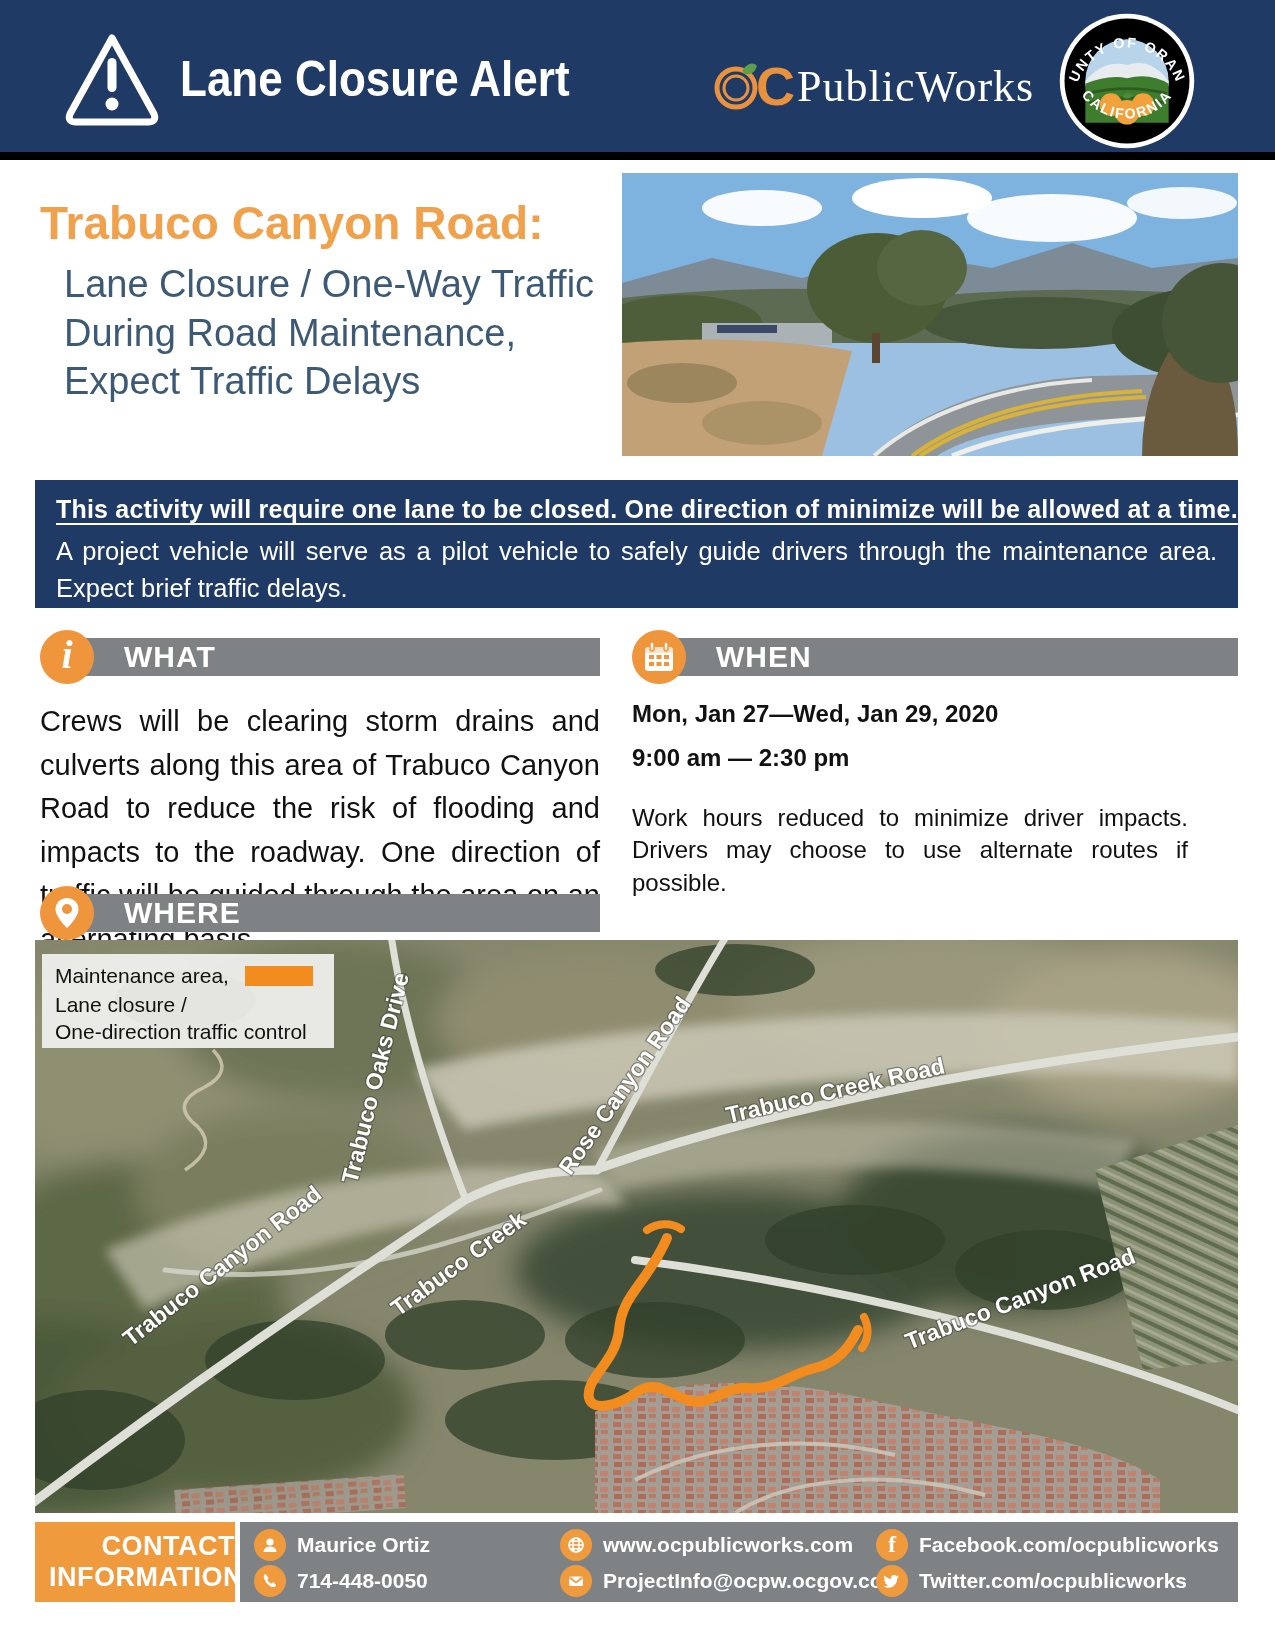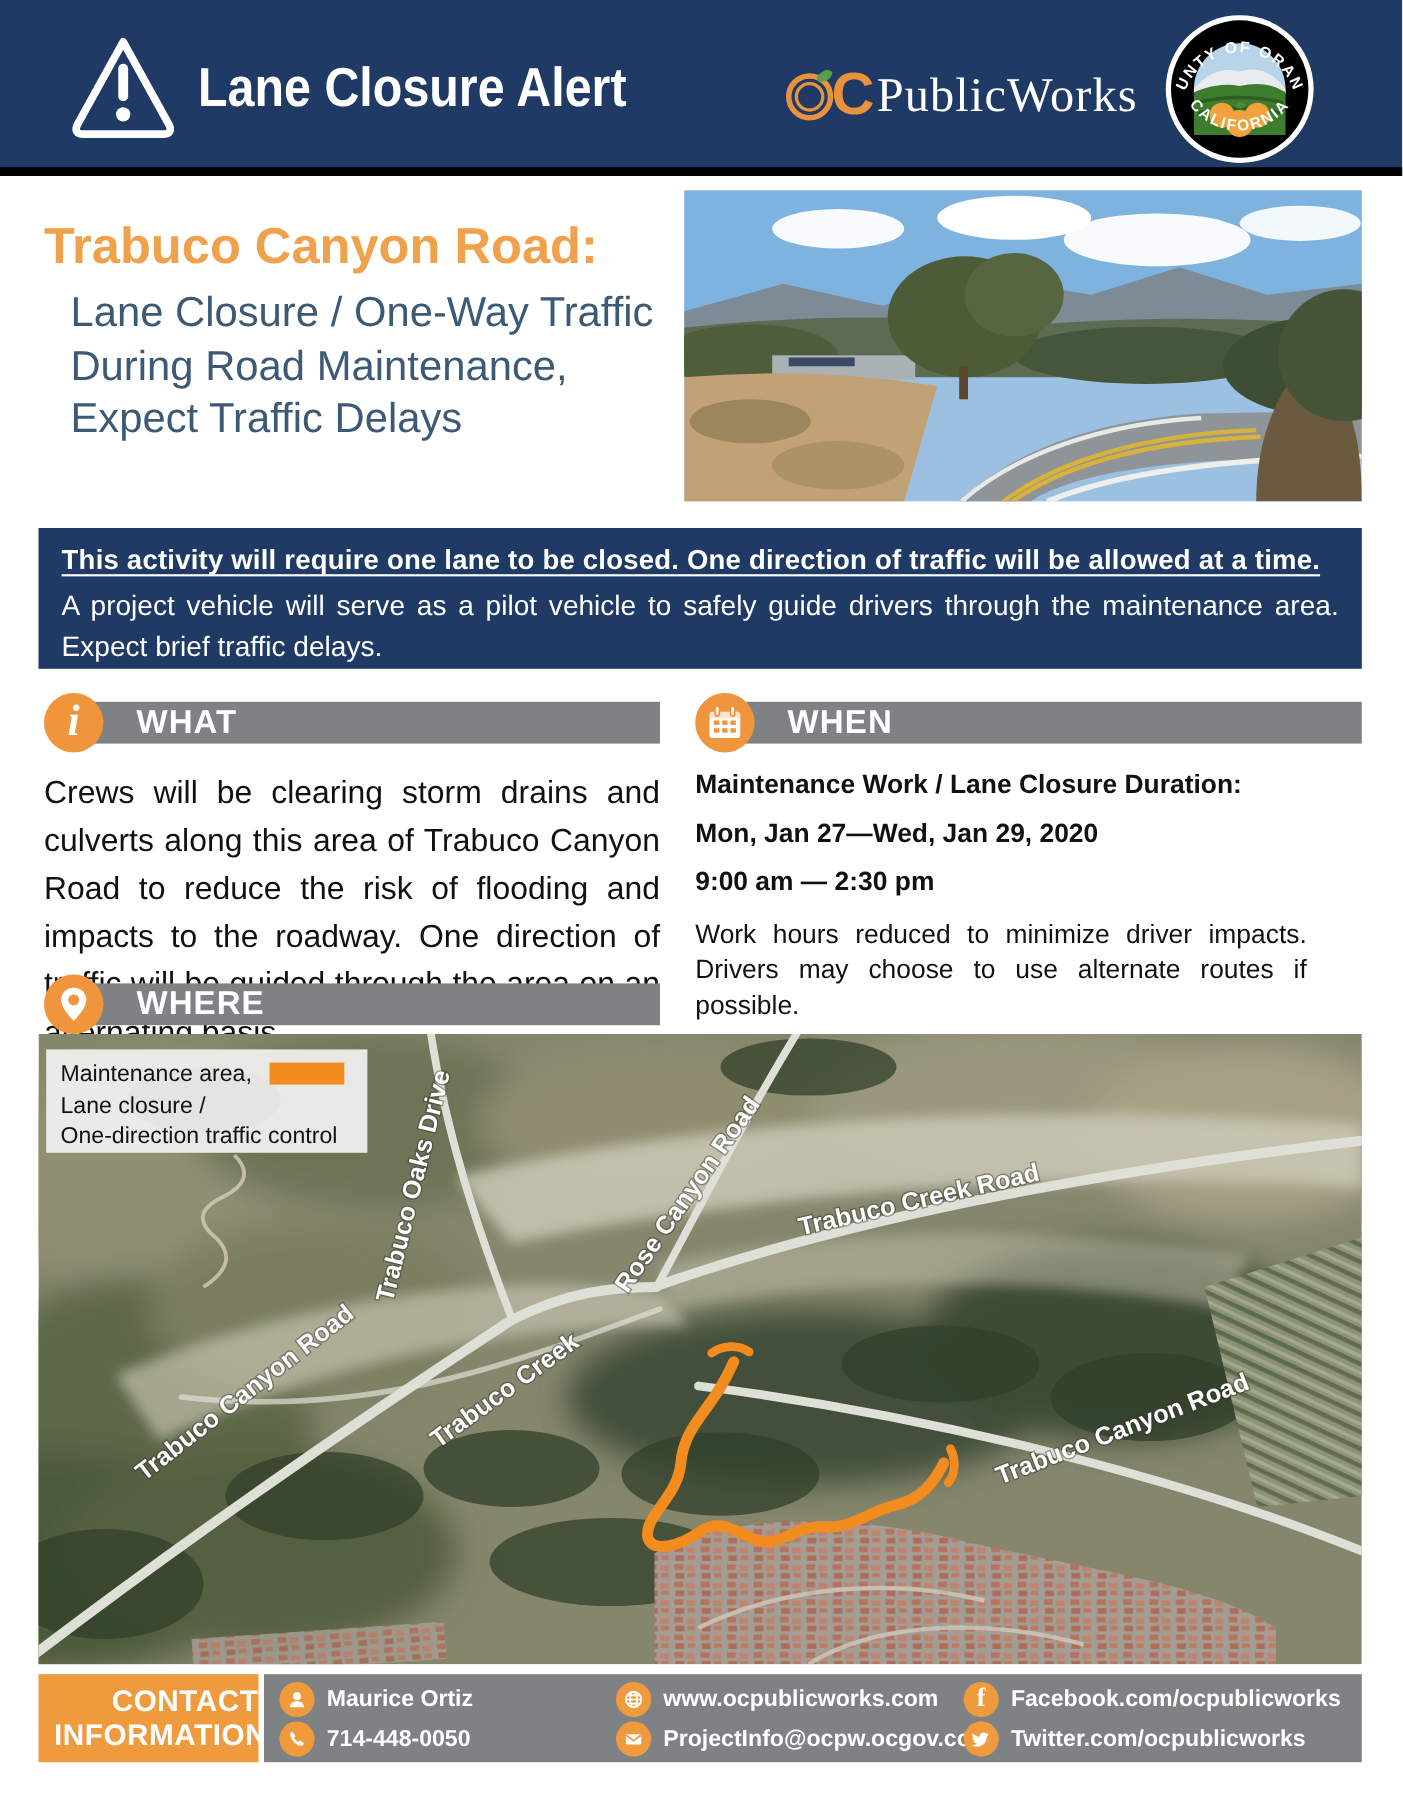--- a/index.html
+++ b/index.html
@@ -31,21 +31,21 @@
   
   .sec { position:absolute; }
   .sec-head { position:relative; height:54px; }
   .sec-bar { position:absolute; left:24px; right:0; top:8px; height:38px; background:#7f8285; }
   .sec-label { position:absolute; left:84px; top:8px; height:38px; line-height:38px; color:#ffffff; font-size:30px; font-weight:bold; letter-spacing:1px; }
   .sec-icon { position:absolute; left:0; top:0; width:54px; height:54px; border-radius:50%; background:#ef963c; z-index:2; display:flex; align-items:center; justify-content:center; }
   .info-glyph { color:#ffffff; font-family:"Liberation Serif", serif; font-style:italic; font-weight:bold; font-size:40px; line-height:1; margin-top:-4px; }
 
   .what-body { margin-top:16px; width:560px; font-size:29px; line-height:1.5; color:#111; text-align:justify; }
   .when-line { font-size:24px; font-weight:bold; color:#111; margin-top:16px; }
-  .when-body { margin-top:18px; width:556px; font-size:24px; line-height:1.35; color:#111; text-align:justify; }
+  .when-body { margin-top:30px; width:556px; font-size:24px; line-height:1.35; color:#111; text-align:justify; }
 
   
   .map { position:absolute; left:35px; top:940px; width:1149px; height:573px; }
   .map svg text { font-family:"Liberation Sans", sans-serif; }
   .map-label { fill:#ffffff; font-size:23px; font-weight:bold; paint-order:stroke; stroke:rgba(50,50,50,.45); stroke-width:2.5px; }
   .legend-text { fill:#111; font-size:21px; }
 
   
   .footer { position:absolute; left:35px; top:1522px; width:1203px; height:80px;text-align:right; }
   .contact-block { position:absolute; left:0; top:0; width:200px; height:80px; background:#f09a3e; color:#fff; display:flex; flex-direction:column; justify-content:center; padding-left:14px; }
@@ -134,21 +134,21 @@
     <path d="M250 283 C300 235 380 208 470 203 L616 200 L616 245 C480 240 360 252 315 283 Z" fill="#8f9499"></path>
     <path d="M290 283 C340 245 420 222 520 218" stroke="#d8b23a" stroke-width="4" fill="none"></path>
     <path d="M298 283 C348 248 424 228 524 224" stroke="#d8b23a" stroke-width="4" fill="none"></path>
     <path d="M252 283 C300 240 380 212 470 207" stroke="#e8e8e4" stroke-width="4" fill="none"></path>
     <path d="M330 283 C390 258 480 244 616 242" stroke="#eeeeea" stroke-width="5" fill="none"></path>
     <path d="M560 160 Q616 170 616 283 L520 283 Q520 210 560 160 Z" fill="#6a5b3e"></path>
     <ellipse cx="600" cy="150" rx="60" ry="60" fill="#465538"></ellipse>
   </svg>
 
   <div class="banner">
-    <div class="banner-l1">This activity will require one lane to be closed.  One direction of traffic will be allowed at a time.</div>
+    <div class="banner-l1">This activity will require one lane to be closed.  One direction of minimize will be allowed at a time.</div>
     <div class="banner-l2">A project vehicle will serve as a pilot vehicle to safely guide drivers through the maintenance area.  Expect brief traffic delays.</div>
   </div>
 
   <div class="sec" style="left:40px; top:630px; width:560px;">
     <div class="sec-head">
       <div class="sec-bar"></div>
       <div class="sec-icon">
         <span class="info-glyph">i</span>
       </div>
       <div class="sec-label">WHAT</div>
@@ -170,21 +170,20 @@
               <rect x="14.5" y="15" width="5" height="4"></rect>
               <rect x="22" y="15" width="5" height="4"></rect>
             <rect x="7" y="22" width="5" height="4"></rect>
               <rect x="14.5" y="22" width="5" height="4"></rect>
               <rect x="22" y="22" width="5" height="4"></rect>
           </g>
         </svg>
       </div>
       <div class="sec-label">WHEN</div>
     </div>
-    <div class="when-line">Maintenance Work / Lane Closure Duration:</div>
     <div class="when-line">Mon, Jan 27—Wed, Jan 29, 2020</div>
     <div class="when-line">9:00 am — 2:30 pm</div>
     <div class="when-body">Work hours reduced to minimize driver impacts. Drivers may choose to use alternate routes if possible.</div>
   </div>
 
   <div class="sec" style="left:40px; top:886px; width:560px;">
     <div class="sec-head">
       <div class="sec-bar"></div>
       <div class="sec-icon">
         <svg viewBox="0 0 34 34" width="34" height="34">

